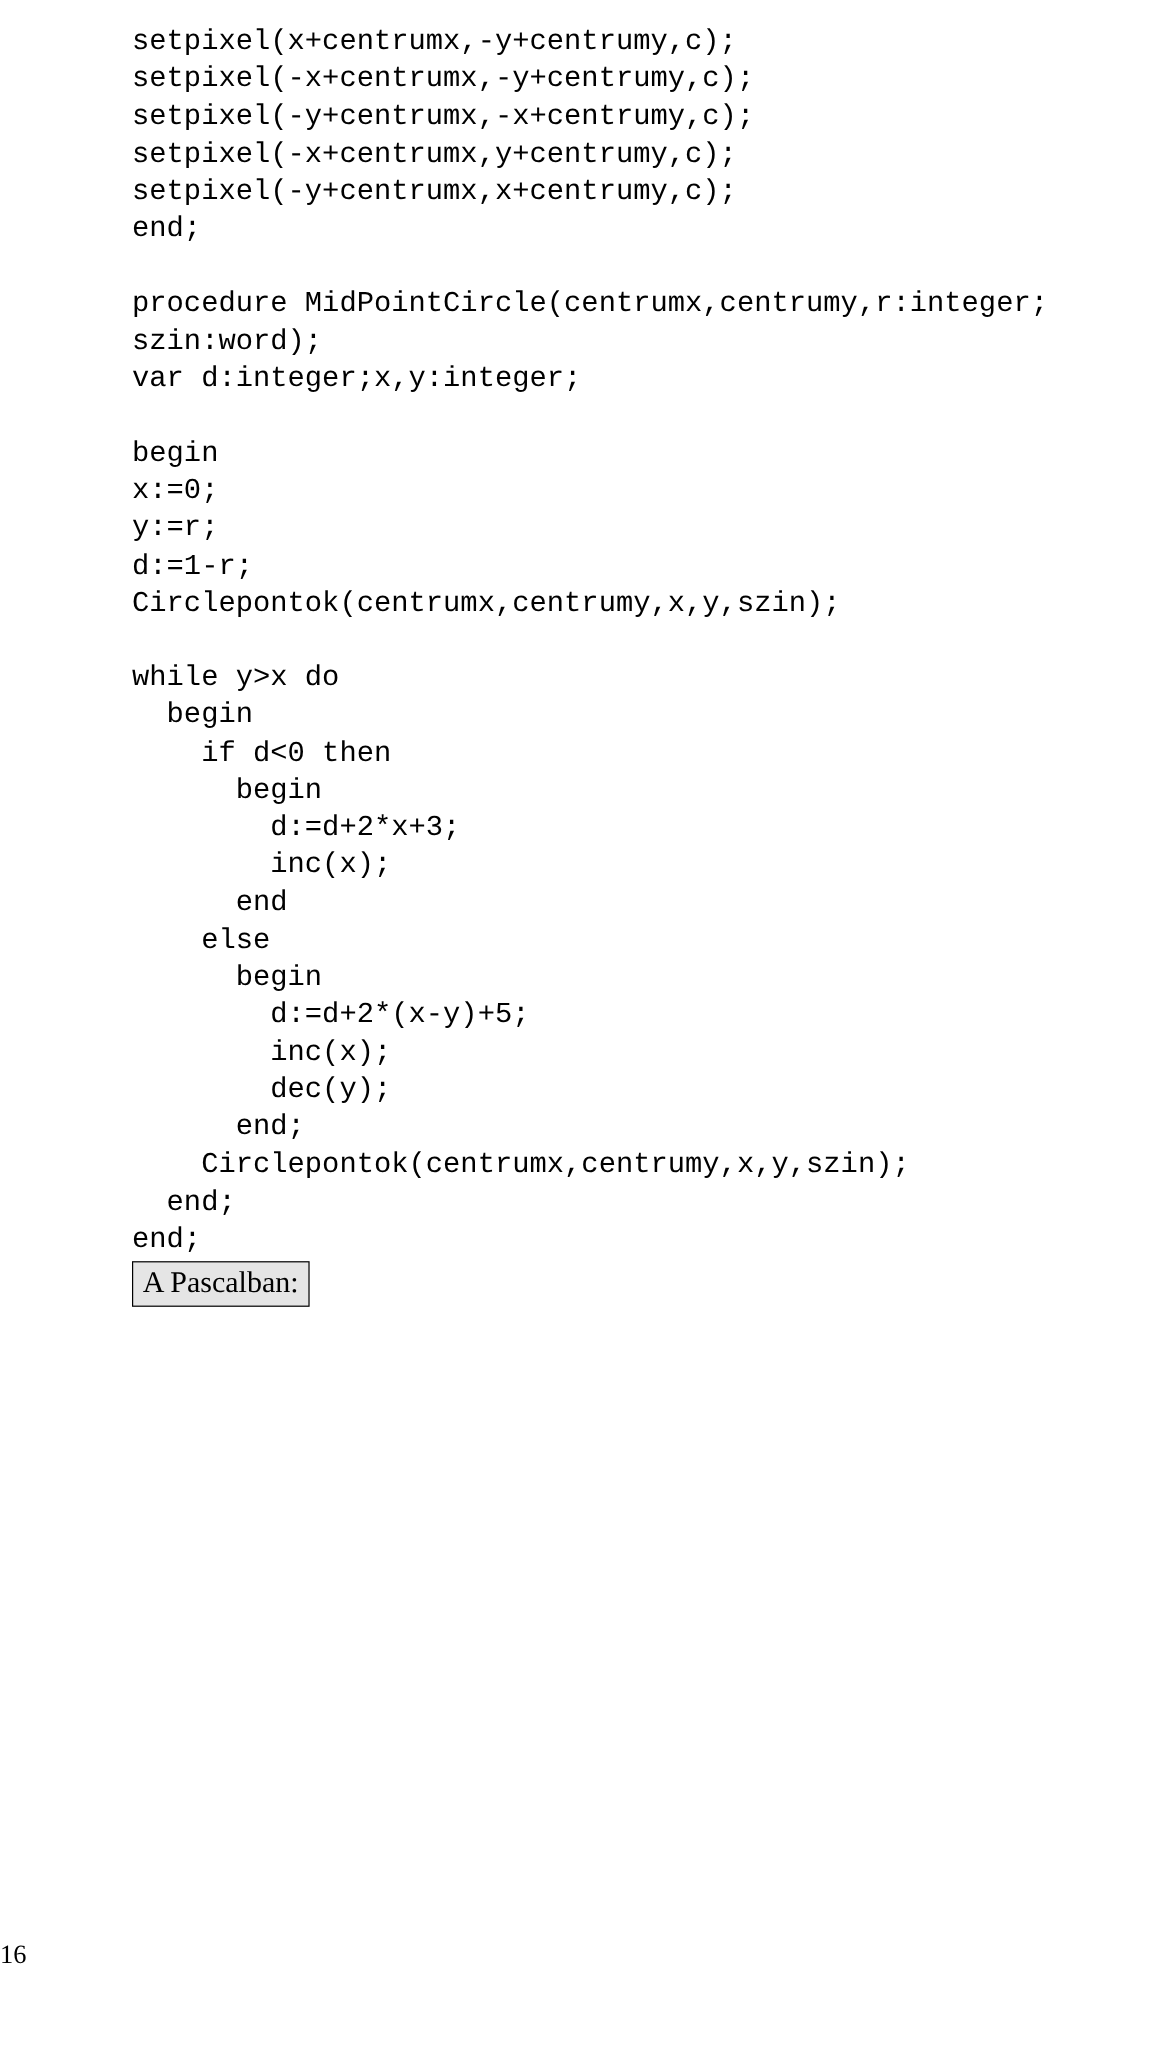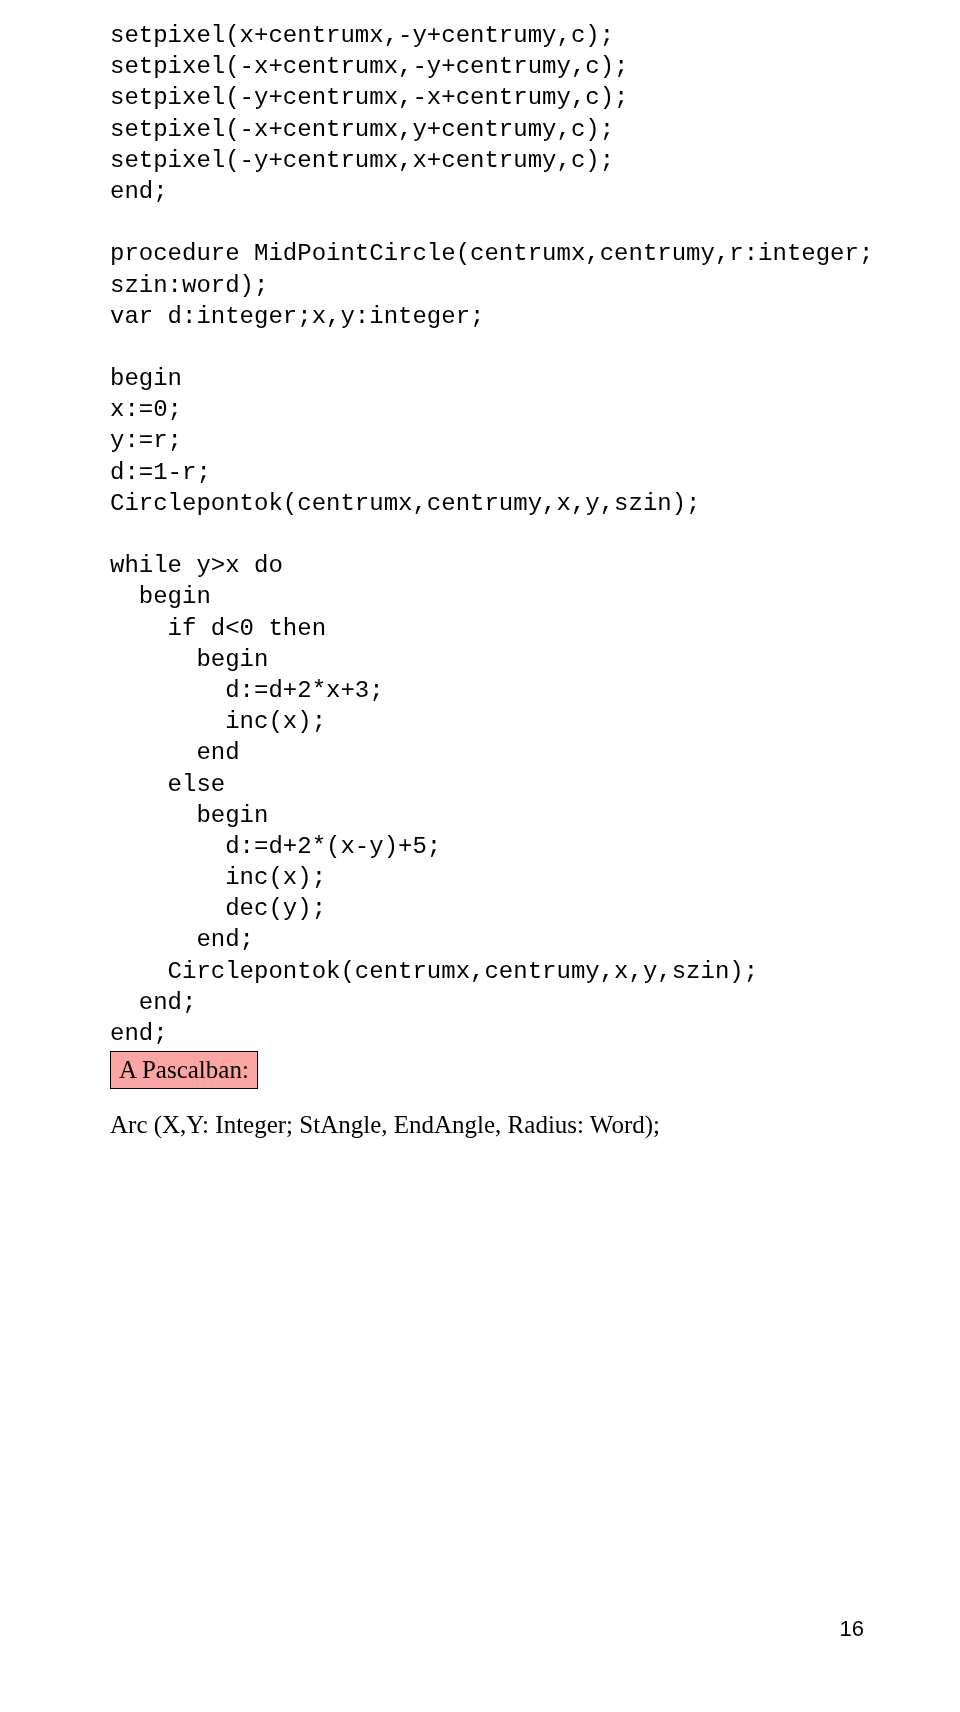--- a/index.html
+++ b/index.html
@@ -22,41 +22,41 @@
   }
   pre.code {
     font-family: "Courier New", Courier, monospace;
     font-size: 24px;
     line-height: 1.3;
     white-space: pre;
     margin: 0;
   }
   .label-box {
     border: 1px solid #000;
-    background: #fca5a5;
+    background: #e5e5e5;
     padding: 4px 8px;
     display: inline-block;
     font-family: "Times New Roman", Times, serif;
     font-size: 25px;
     margin-top: 2px;
     margin-bottom: 8px;
   }
   .serif-line {
     font-family: "Times New Roman", Times, serif;
     font-size: 25px;
     line-height: 1.6;
     margin: 8px 0;
   }
   .page-number {
     position: absolute;
     bottom: 70px;
     left: 0;
     right: 0;
-    text-align: right;
-    font-family: Liberation Sans, sans-serif;
+    text-align: left;
+    font-family: Liberation Serif, serif;
     font-size: 22px;
   }
 </style>
 </head>
 <body>
 
 <div class="page">
   <div class="content">
 <pre class="code"><span>setpixel(x+centrumx,-y+centrumy,c);</span>
 <span>setpixel(-x+centrumx,-y+centrumy,c);</span>
@@ -87,17 +87,16 @@
 <span>        d:=d+2*(x-y)+5;</span>
 <span>        inc(x);</span>
 <span>        dec(y);</span>
 <span>      end;</span>
 <span>    Circlepontok(centrumx,centrumy,x,y,szin);</span>
 <span>  end;</span>
 <span>end;</span></pre>
 
     <div class="label-box">A Pascalban:</div>
 
-    <div class="serif-line">Arc (X,Y: Integer; StAngle, EndAngle, Radius: Word);</div>
   </div>
 
   <div class="page-number">16</div>
 </div>
 
 </body></html>

